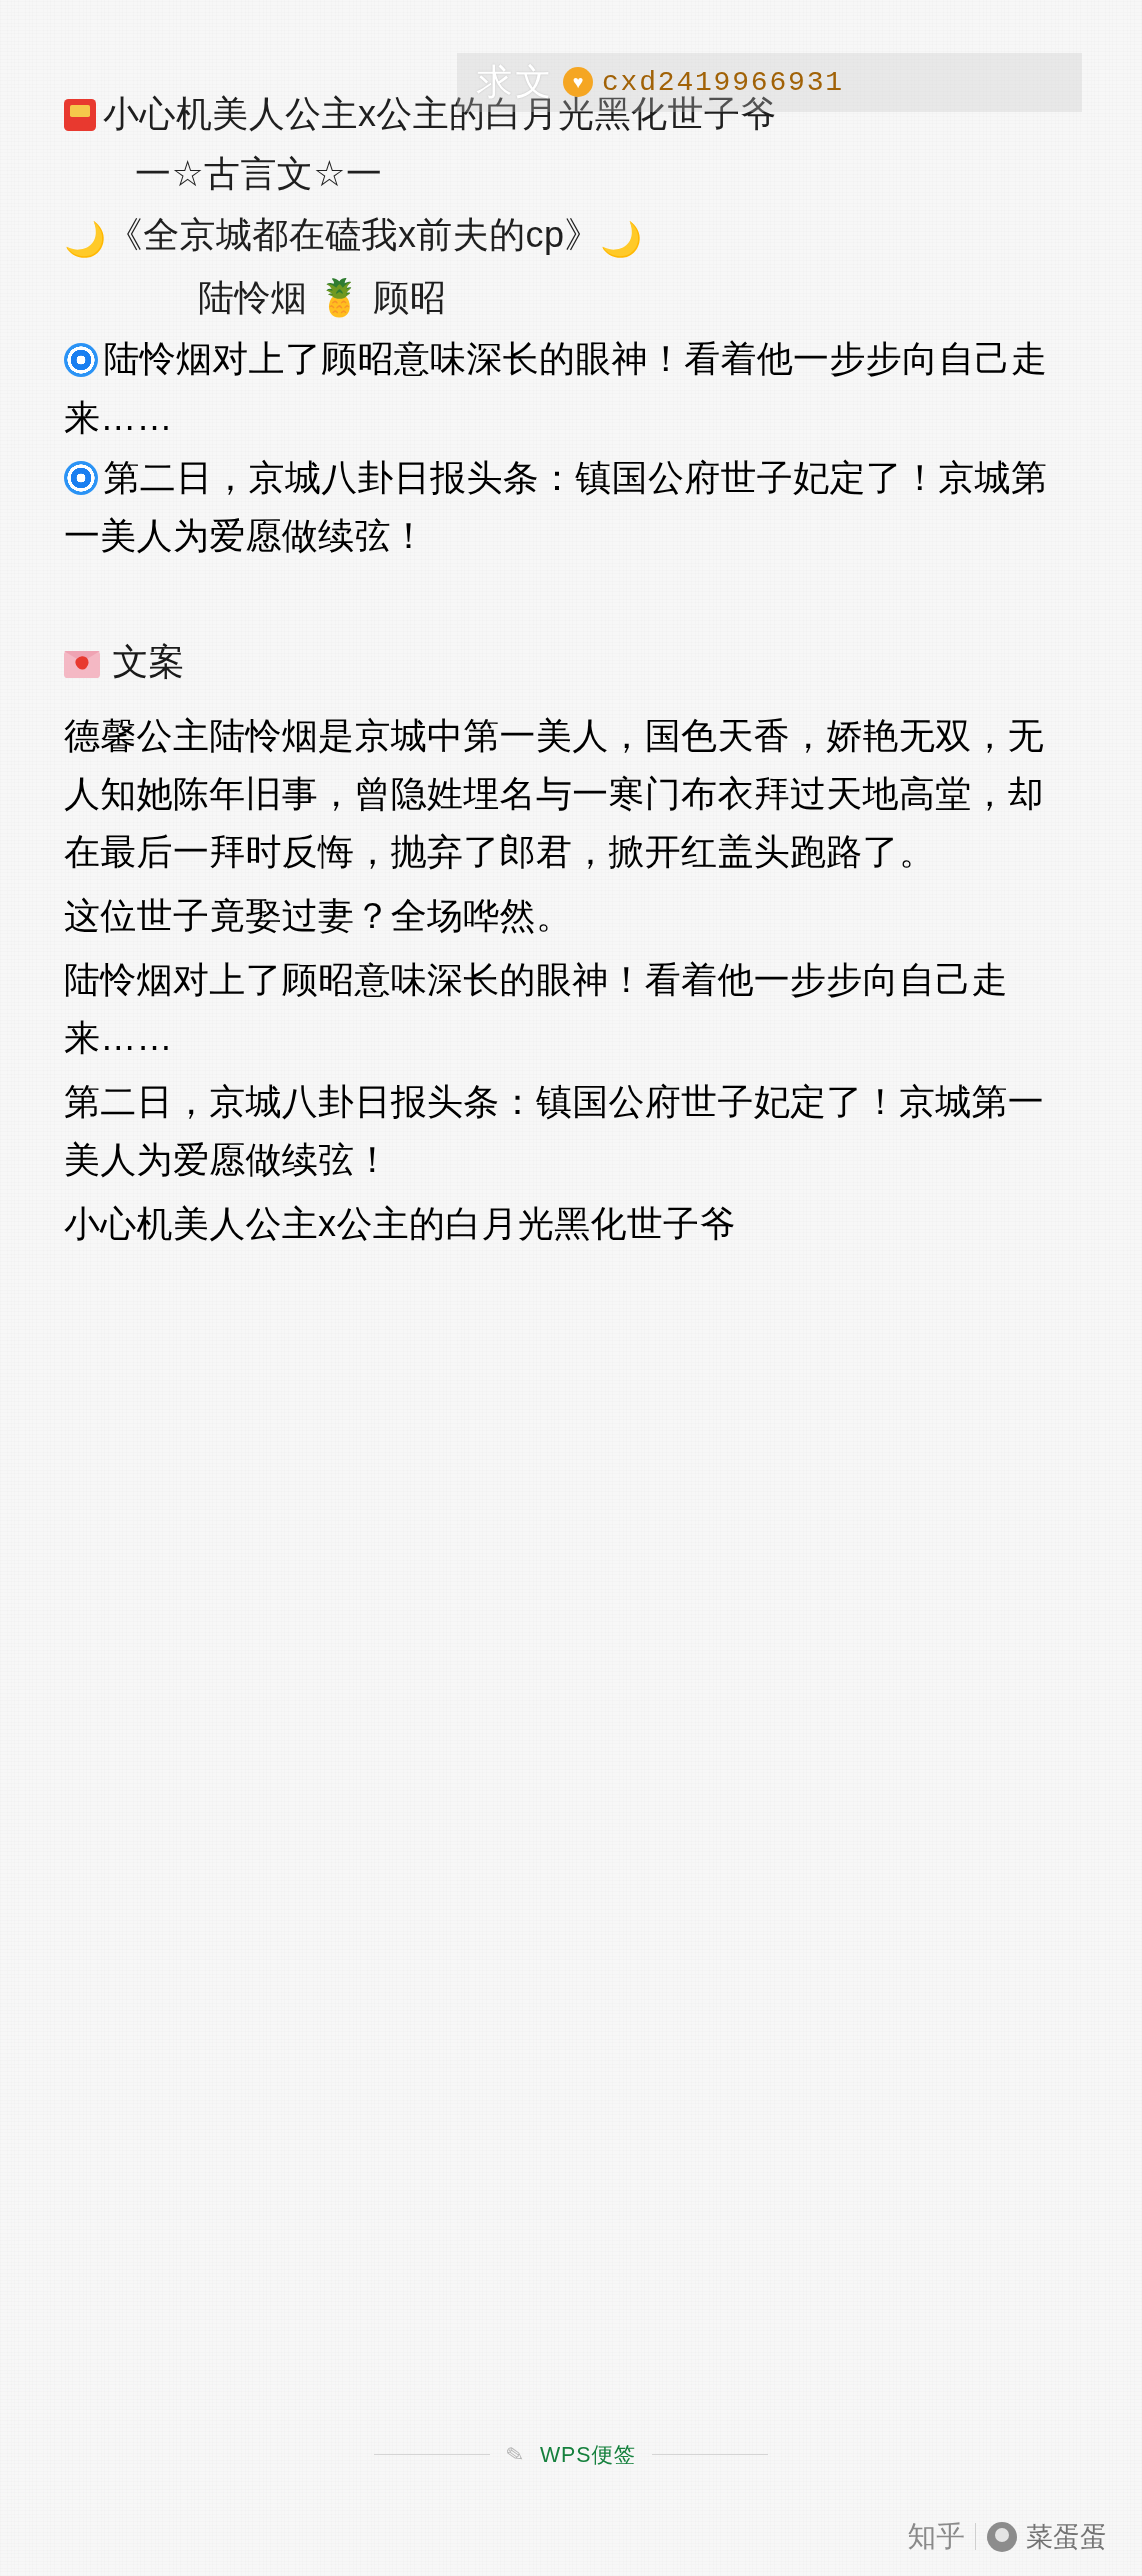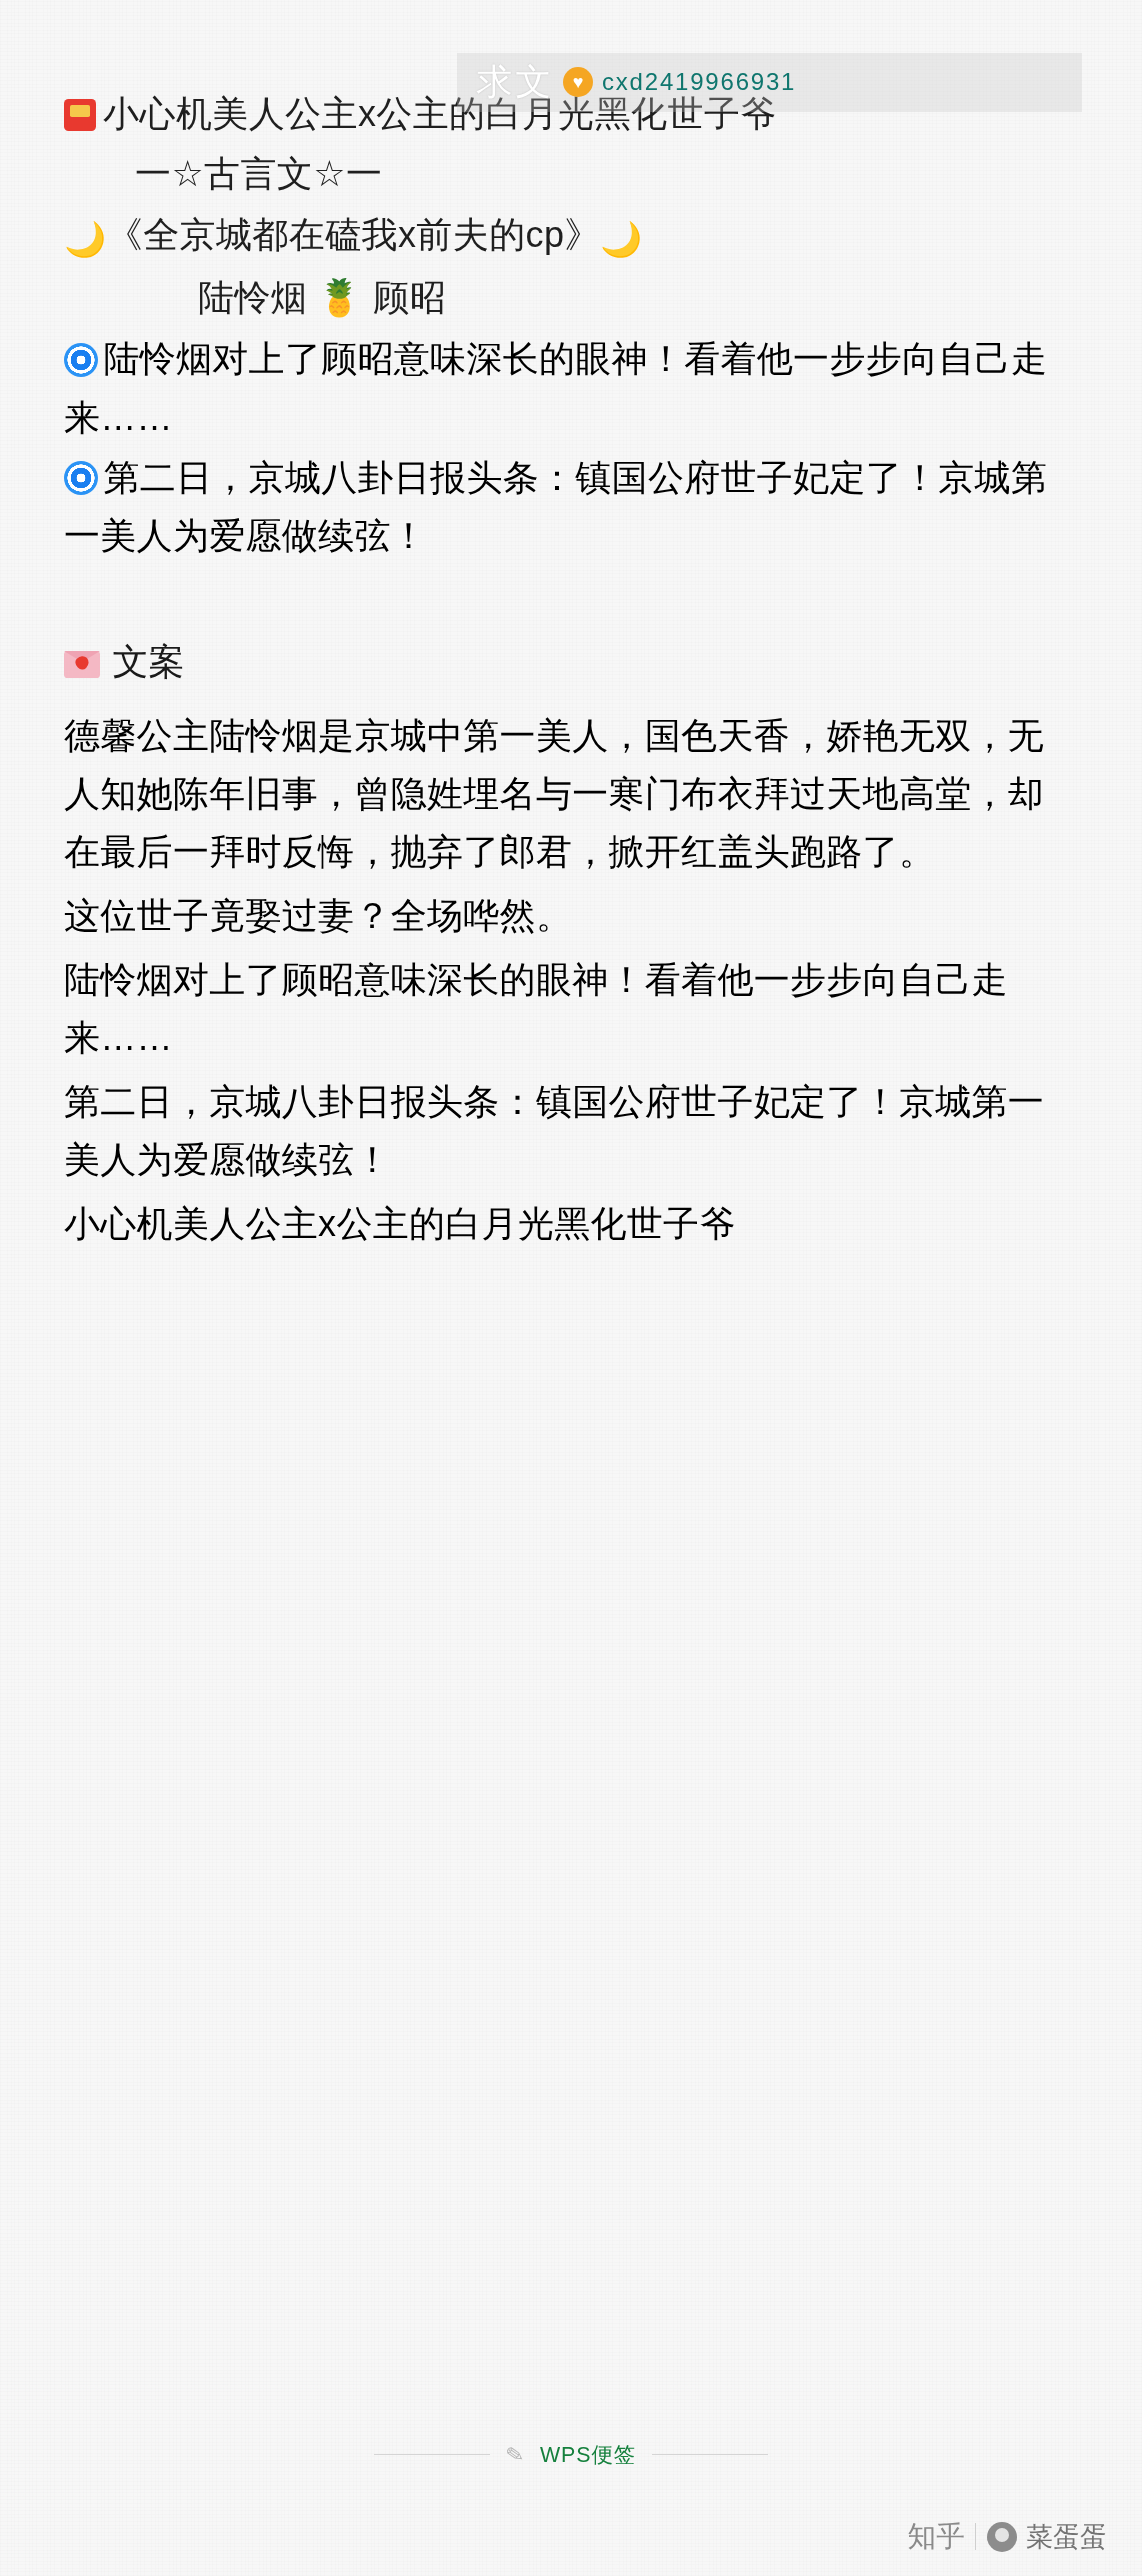--- a/index.html
+++ b/index.html
@@ -69,24 +69,24 @@
     border-radius: 50%;
     background: #f5a623;
     color: #fff;
     font-size: 18px;
     display: flex;
     align-items: center;
     justify-content: center;
     flex: 0 0 auto;
   }
   .wm-id {
-    font-size: 24px;
-    color: #0f766e;
+    font-size: 28px;
+    color: #a16207;
     letter-spacing: 1.8px;
-    font-family: Liberation Sans, sans-serif;
+    font-family: Liberation Mono, monospace;
   }
 
   .block-top {
     padding-top: 86px;
   }
 
   .line {
     font-size: 36px;
     line-height: 1.58;
     color: #1f1f1f;

